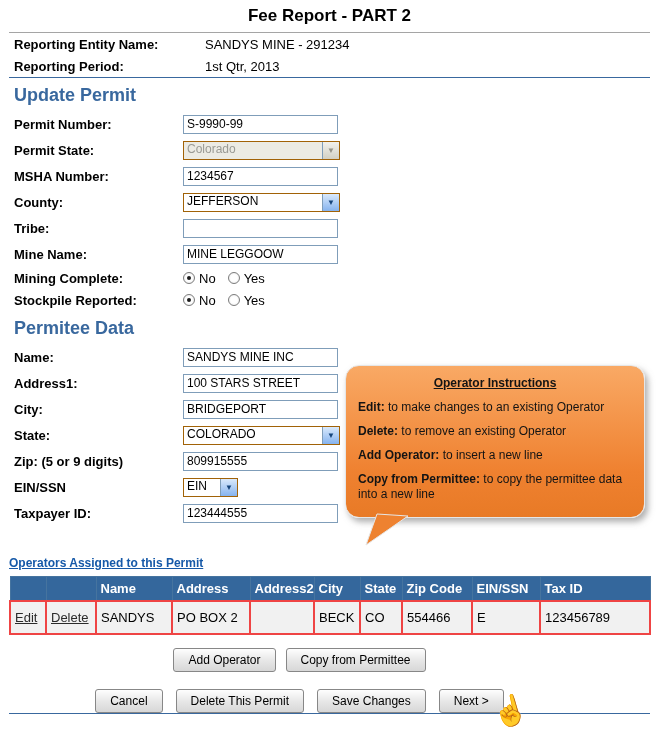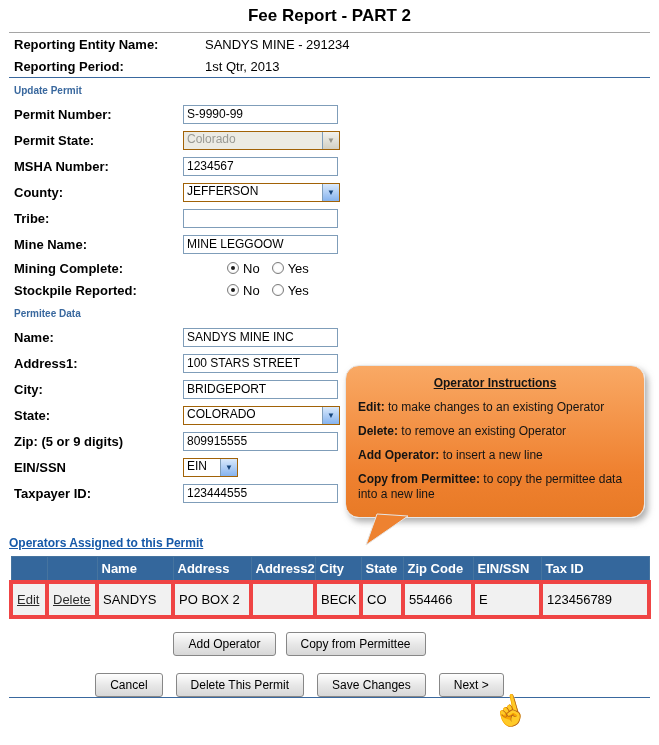--- a/index.html
+++ b/index.html
@@ -7,24 +7,24 @@
   .page { position:relative; width:659px; height:745px; overflow:hidden; background:#fff; }
 
   .title { text-align:center; font-size:17px; font-weight:bold; padding-top:6px; margin-bottom:6px; }
 
   hr.rule { border:0; border-top:1px solid #a5a5a5; margin:0 9px; }
   hr.rule-blue { border:0; border-top:1px solid var(--accent-blue,#39689E); margin:0 9px; }
 
   .info-row { display:flex; align-items:center; height:22px; padding-left:14px; font-size:13px; }
   .info-label { font-weight:bold; width:191px; }
 
-  .section-heading { color:var(--accent-blue,#1659A8); font-weight:bold; font-size:10px; padding:7px 0 5px 14px; }
+  .section-heading { color:var(--accent-blue,#1659A8); font-weight:bold; font-size:18px; padding:7px 0 5px 14px; }
 
   .form-row { display:flex; align-items:center; height:26px; padding-left:14px; font-size:13px; }
-  .form-row.compact { height:22px;gap:44px; }
+  .form-row.compact { height:22px; }
   .form-label { font-weight:bold; width:169px; }
 
   input.text { width:155px; height:19px; border:1px solid #7F9DB9; padding:1px 3px;
                font:12px "Liberation Sans", sans-serif; background:#fff; }
 
   .select { width:157px; height:19px; border:1px solid #a16207; background:#fff;
             display:flex; align-items:flex-start; justify-content:space-between; font-size:12px; cursor:default; }
   .select-text { padding-left:3px; white-space:nowrap; overflow:hidden; }
   .select-arrow { width:17px; height:17px; flex:0 0 17px; display:flex; align-items:center; justify-content:center;
                   background:linear-gradient(#d9e9fc,#86b3ee); border-left:1px solid #7F9DB9;
@@ -48,21 +48,21 @@
   .callout-title { text-align:center; font-weight:bold; text-decoration:underline; margin-bottom:10px; }
   .callout-line { margin-bottom:9px; line-height:1.25; }
   .callout-tail { position:absolute; left:16px; bottom:-30px; }
 
   .operators-heading { color:var(--link-blue,#1659A8); font-weight:bold; font-size:12px;
                        text-decoration:underline; padding:30px 0 4px 9px; }
 
   table.op-table { border-collapse:collapse; margin:2px 8px 0 9px; width:642px; table-layout:fixed; font-size:13px; }
   .op-table th { background:var(--table-header-blue,#34679C); color:#fff; font-weight:bold; text-align:left;
                  padding:4px 4px; border:1px solid #46749f; overflow:hidden; white-space:nowrap; }
-  .op-table td { background:#f1f1f1; border:4px solid #ef4444; padding:8px 4px; overflow:hidden; white-space:nowrap; }
+  .op-table td { background:#f1f1f1; border:2px solid #ef4444; padding:8px 4px; overflow:hidden; white-space:nowrap; }
   .cell-link { text-decoration:underline; color:#2b2b2b; cursor:pointer; }
 
   .btn-row { display:flex; justify-content:center; align-items:center; padding-right:60px; }
   .table-btn-row { margin-top:13px; gap:10px; }
   .footer-btn-row { margin-top:17px; gap:13px; }
   button.btn { font:12px "Liberation Sans", sans-serif; padding:4px 14px; color:#000;
                background:linear-gradient(#fefefe,#e8e8e8 50%, #d7d7d7); border:1px solid #878787;
                border-radius:3px; cursor:pointer; }
 
   .bottom-rule { margin-top:15px; }

